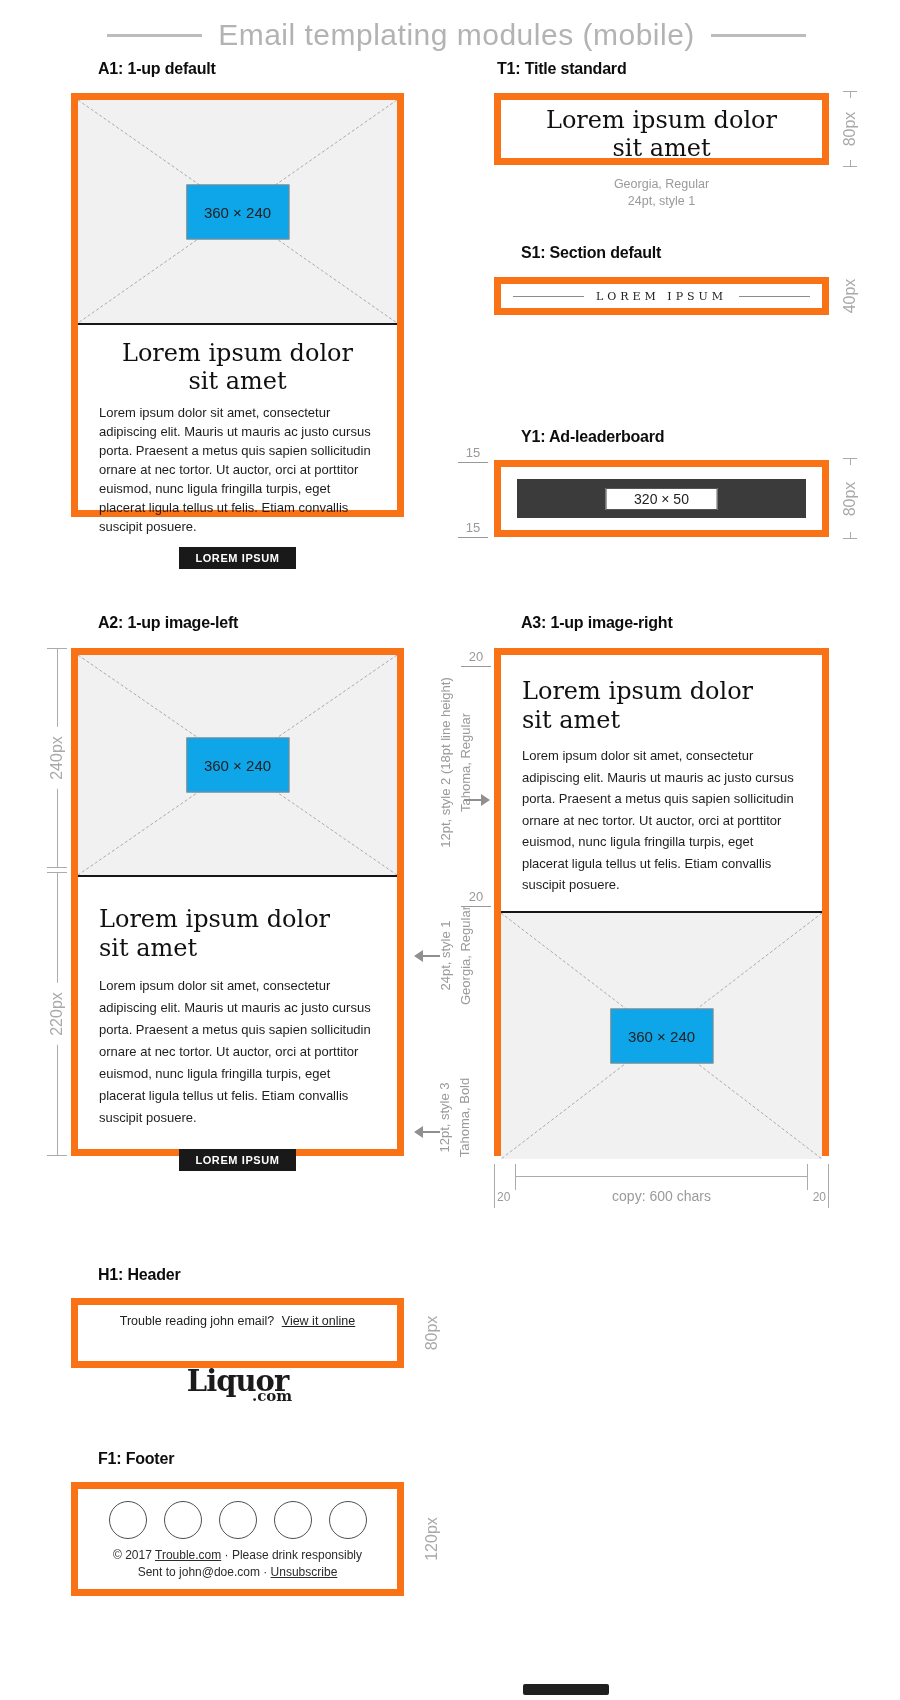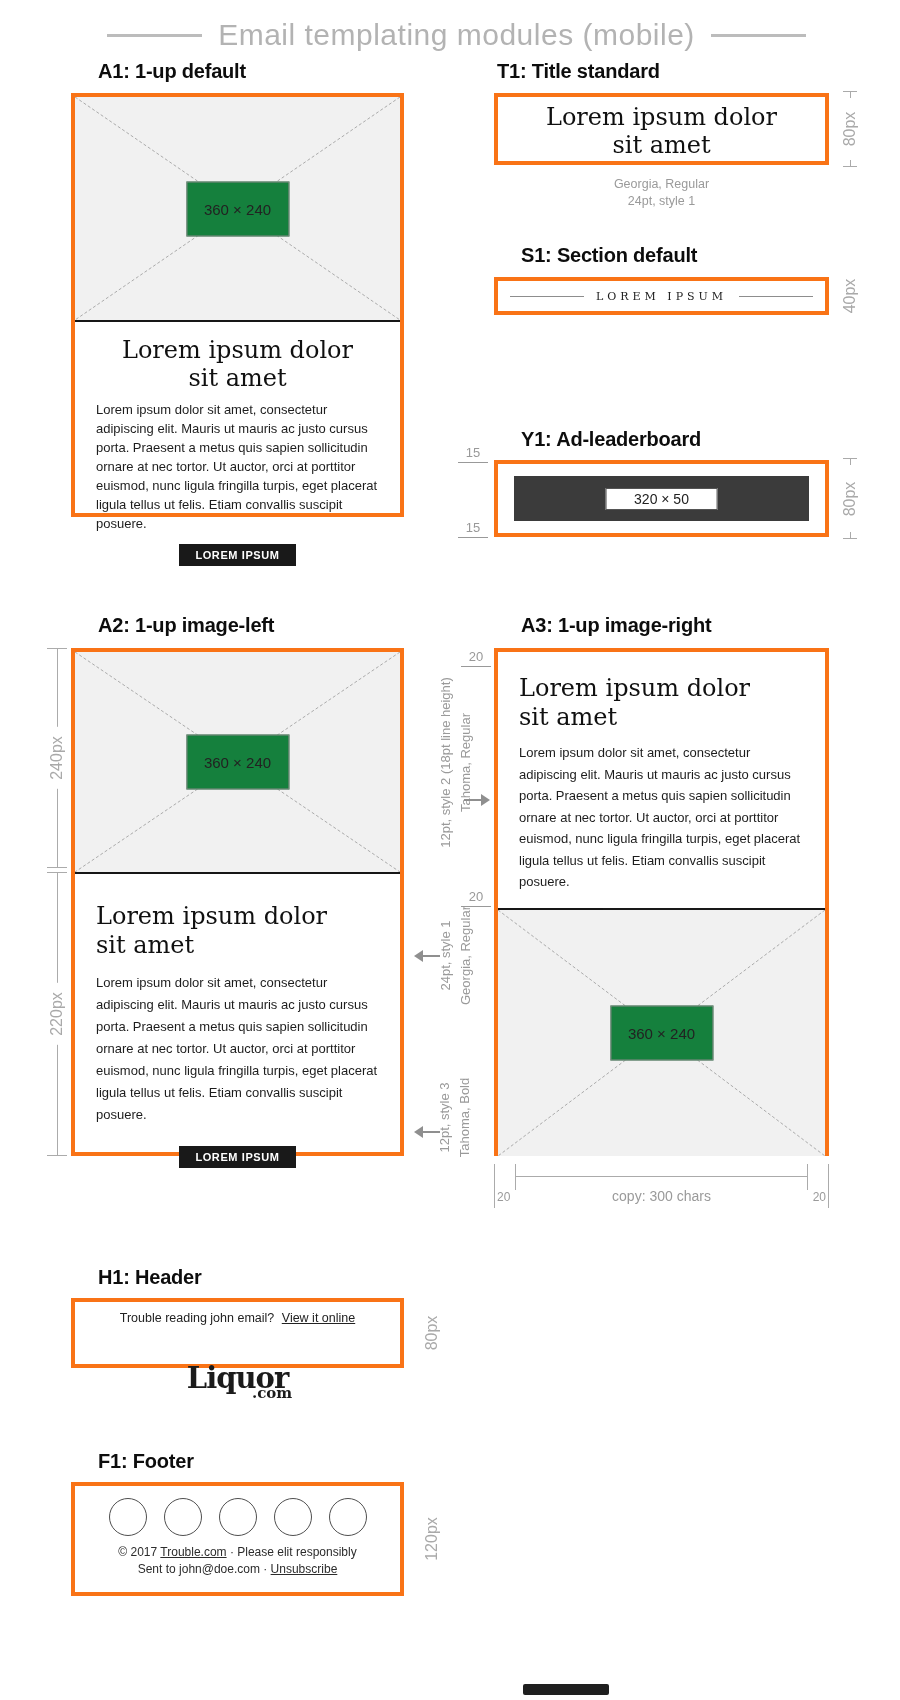--- a/index.html
+++ b/index.html
@@ -6,28 +6,28 @@
   .canvas{position:relative;width:832px;height:1700px;margin:0 auto;background:#fff;
           font-family:"Liberation Sans",sans-serif;overflow:hidden;}
 
   
   .title-row{position:absolute;left:0;top:18px;width:845px;display:flex;align-items:center;
              justify-content:center;gap:16px;}
   .title-dash{width:95px;height:3px;background:#bcbcbc;}
   .page-title{font-size:30px;font-weight:400;color:#b3b3b3;letter-spacing:.5px;white-space:nowrap;}
 
   
-  .heading{position:absolute;font-size:20px;font-weight:bold;color:#0d0d0d;letter-spacing:-.2px;}
-
-  
-  .mbox{position:absolute;border:4px solid #f97316;background:#fff;box-sizing:border-box;}
+  .heading{position:absolute;font-size:16px;font-weight:bold;color:#0d0d0d;letter-spacing:-.2px;}
+
+  
+  .mbox{position:absolute;border:7px solid #f97316;background:#fff;box-sizing:border-box;}
   .img-ph{position:relative;background:#f1f1f1;overflow:hidden;}
   .img-ph svg{position:absolute;left:0;top:0;width:100%;height:100%;display:block;}
   .diag{stroke:#ababab;stroke-width:1;stroke-dasharray:3 2.2;vector-effect:non-scaling-stroke;}
-  .size-tag{position:absolute;top:50%;left:50%;transform:translate(-50%,-50%);background:#15803d;
+  .size-tag{position:absolute;top:50%;left:50%;transform:translate(-50%,-50%);background:#0ea5e9;
             border:1px solid #888;padding:18px 17px;font-size:15px;color:#222;white-space:nowrap;}
   .div-bottom{border-bottom:2px solid #161616;}
 
   .serif{font-family:"DejaVu Serif","Liberation Serif",serif;}
   .headline{font-size:24px;line-height:28px;color:#101010;}
   .hl-center{text-align:center;margin:0 auto;max-width:235px;}
   .hl-left{max-width:235px;}
   .bodycopy{font-size:13px;line-height:21px;color:#1d1d1d;}
   .btn-row{text-align:center;}
   .btn{display:inline-block;background:#191919;color:#fff;font-weight:bold;font-size:11px;
@@ -269,21 +269,21 @@
   <div class="mark" style="left:427px;top:890px">20</div>
 
   <div class="copy-dim" style="left:460px;top:1164px;width:335px;height:46px">
     <span class="vt" style="left:0;top:0;height:44px"></span>
     <span class="vt" style="right:0;top:0;height:44px"></span>
     <span class="vt" style="left:21px;top:0;height:26px"></span>
     <span class="vt" style="right:21px;top:0;height:26px"></span>
     <span class="hl" style="left:22px;right:22px;top:12px"></span>
     <span class="lab" style="left:3px;top:26px">20</span>
     <span class="lab" style="right:3px;top:26px">20</span>
-    <span class="cap-lab" style="top:24px">copy: 300 chars</span>
+    <span class="cap-lab" style="top:24px">copy: 600 chars</span>
   </div>
 
   <div class="heading" style="left:64px;top:1266px">H1: Header</div>
   <div class="mbox" style="left:37px;top:1298px;width:333px;height:70px">
     <div class="h1-notice">
       <span>Trouble reading john email?</span>
       <a style="margin-left:4px">View it online</a>
     </div>
     <div class="logo-wrap">
       <span class="logo">
@@ -299,21 +299,21 @@
   <div class="heading" style="left:64px;top:1450px">F1: Footer</div>
   <div class="mbox" style="left:37px;top:1482px;width:333px;height:114px">
     <div class="social-row">
       <span class="circ"></span>
       <span class="circ"></span>
       <span class="circ"></span>
       <span class="circ"></span>
       <span class="circ"></span>
     </div>
     <div class="f1-line">
-      <span>© 2017 </span><a>Trouble.com</a><span> · Please elit responsibly</span>
+      <span>© 2017 </span><a>Trouble.com</a><span> · Please drink responsibly</span>
     </div>
     <div class="f1-line" style="margin-top:3px">
       <span>Sent to john@doe.com · </span><a>Unsubscribe</a>
     </div>
   </div>
   <div class="vlabel" style="left:383px;top:1482px;height:114px">
     <div class="rot-label">120px</div>
   </div>
 
   <div class="bottom-bar"></div>

